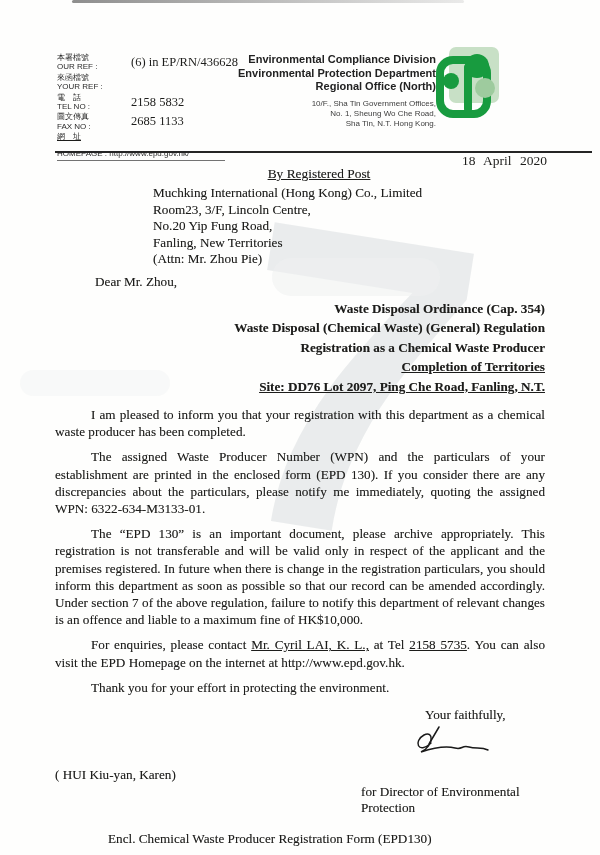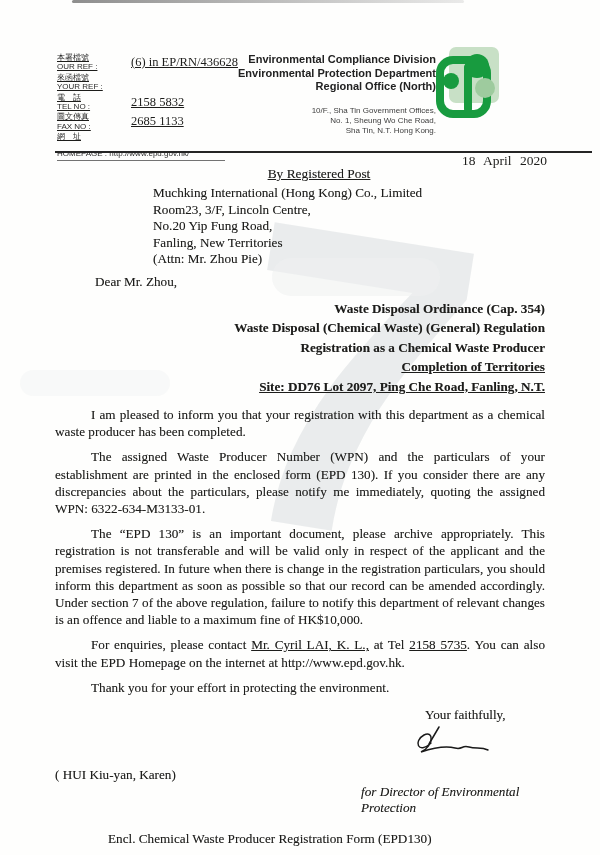--- a/index.html
+++ b/index.html
@@ -9,51 +9,51 @@
   .top-artifact{position:absolute;top:0;left:72px;width:392px;height:3px;border-radius:2px;
         background:linear-gradient(to right,rgba(50,50,50,.55),rgba(120,120,120,.15));}
   .watermark{position:absolute;left:232px;top:168px;z-index:0;font-family:"Liberation Sans",sans-serif;
         font-weight:bold;font-size:430px;line-height:1;color:#c6ccd0;opacity:.34;
         transform:rotate(9deg);pointer-events:none;user-select:none;}
   .smudge{position:absolute;background:#eef0f1;border-radius:20px;opacity:.55;z-index:0;}
   .s1{left:272px;top:258px;width:168px;height:38px;}
   .s2{left:20px;top:370px;width:150px;height:26px;opacity:.35;}
   
   .ref-block{position:absolute;left:57px;top:53px;width:215px;z-index:2;}
-  .ref-row{display:flex;align-items:center;margin-bottom:1px;text-decoration:underline;}
+  .ref-row{display:flex;align-items:center;margin-bottom:1px;}
   .ref-labels{width:74px;}
   .zh{font-family:"Liberation Sans",sans-serif;font-size:8px;line-height:9.4px;color:#2a2a2a;}
   .en{font-family:"Liberation Sans",sans-serif;font-size:8px;line-height:9.4px;color:#2a2a2a;}
   .ref-value{font-size:12.5px;color:#1d1d1b;}
   .hp-row{margin-top:1px;text-decoration:underline;}
   .hp-line{font-family:"Liberation Sans",sans-serif;font-size:8px;line-height:10px;color:#2a2a2a;
         display:inline-block;border-bottom:1px solid #737373;padding-bottom:1px;min-width:168px;}
   .dept-en{position:absolute;top:53px;right:164px;text-align:right;z-index:2;
         font-family:"Liberation Sans",sans-serif;font-weight:bold;font-size:11px;line-height:13.5px;color:#222;}
-  .addr-en{margin-top:12px;font-weight:normal;font-size:8px;line-height:10px;color:#3d3d3d;}
+  .addr-en{margin-top:5px;font-weight:normal;font-size:8px;line-height:10px;color:#3d3d3d;}
   .logo{position:absolute;left:436px;top:46px;z-index:2;}
   .dept-zh{position:absolute;left:506px;top:50px;z-index:2;font-family:"Liberation Sans",sans-serif;
         font-weight:bold;font-size:11.5px;line-height:16px;color:#1f1f1f;}
   .addr-zh{margin-top:3px;font-weight:normal;font-size:8.5px;line-height:11px;color:#6d8a6d;}
   .main-rule{position:absolute;left:55px;top:151px;width:537px;height:2px;background:#25252“5;background:#252525;z-index:2;}
   .date{position:absolute;top:153px;right:53px;font-size:13.5px;word-spacing:5px;z-index:2;}
   
   .letter{position:absolute;left:55px;top:164px;width:490px;z-index:2;font-size:13.2px;
         text-shadow:0 0 .4px rgba(20,20,20,.35);}
   .delivery{margin-top:2px;text-align:center;padding-left:38px;font-weight:normal;
         text-decoration:underline;font-size:13.4px;}
   .recipient{margin-top:3px;margin-left:98px;line-height:16.6px;}
   .salutation{margin-top:6px;margin-left:40px;}
   .subject{margin-top:9px;text-align:right;font-weight:bold;line-height:19.4px;}
   .u{text-decoration:underline;}
   .para{margin:8px 0 0 0;text-indent:36px;text-align:justify;line-height:17.2px;}
   .valediction{margin-top:11px;margin-left:370px;}
   .signature{margin-left:348px;margin-top:2px;display:block;}
   .signer-name{margin-top:-4px;}
-  .signer-title{margin-left:306px;margin-top:1px;font-style:italic;}
+  .signer-title{margin-left:306px;margin-top:1px;}
   .enclosure{margin-top:15px;margin-left:53px;}
 </style>
 </head>
 <body>
 
 <div class="page">
 
   <div class="top-artifact"></div>
   <div class="watermark">7</div>
   <div class="smudge s1"></div>

